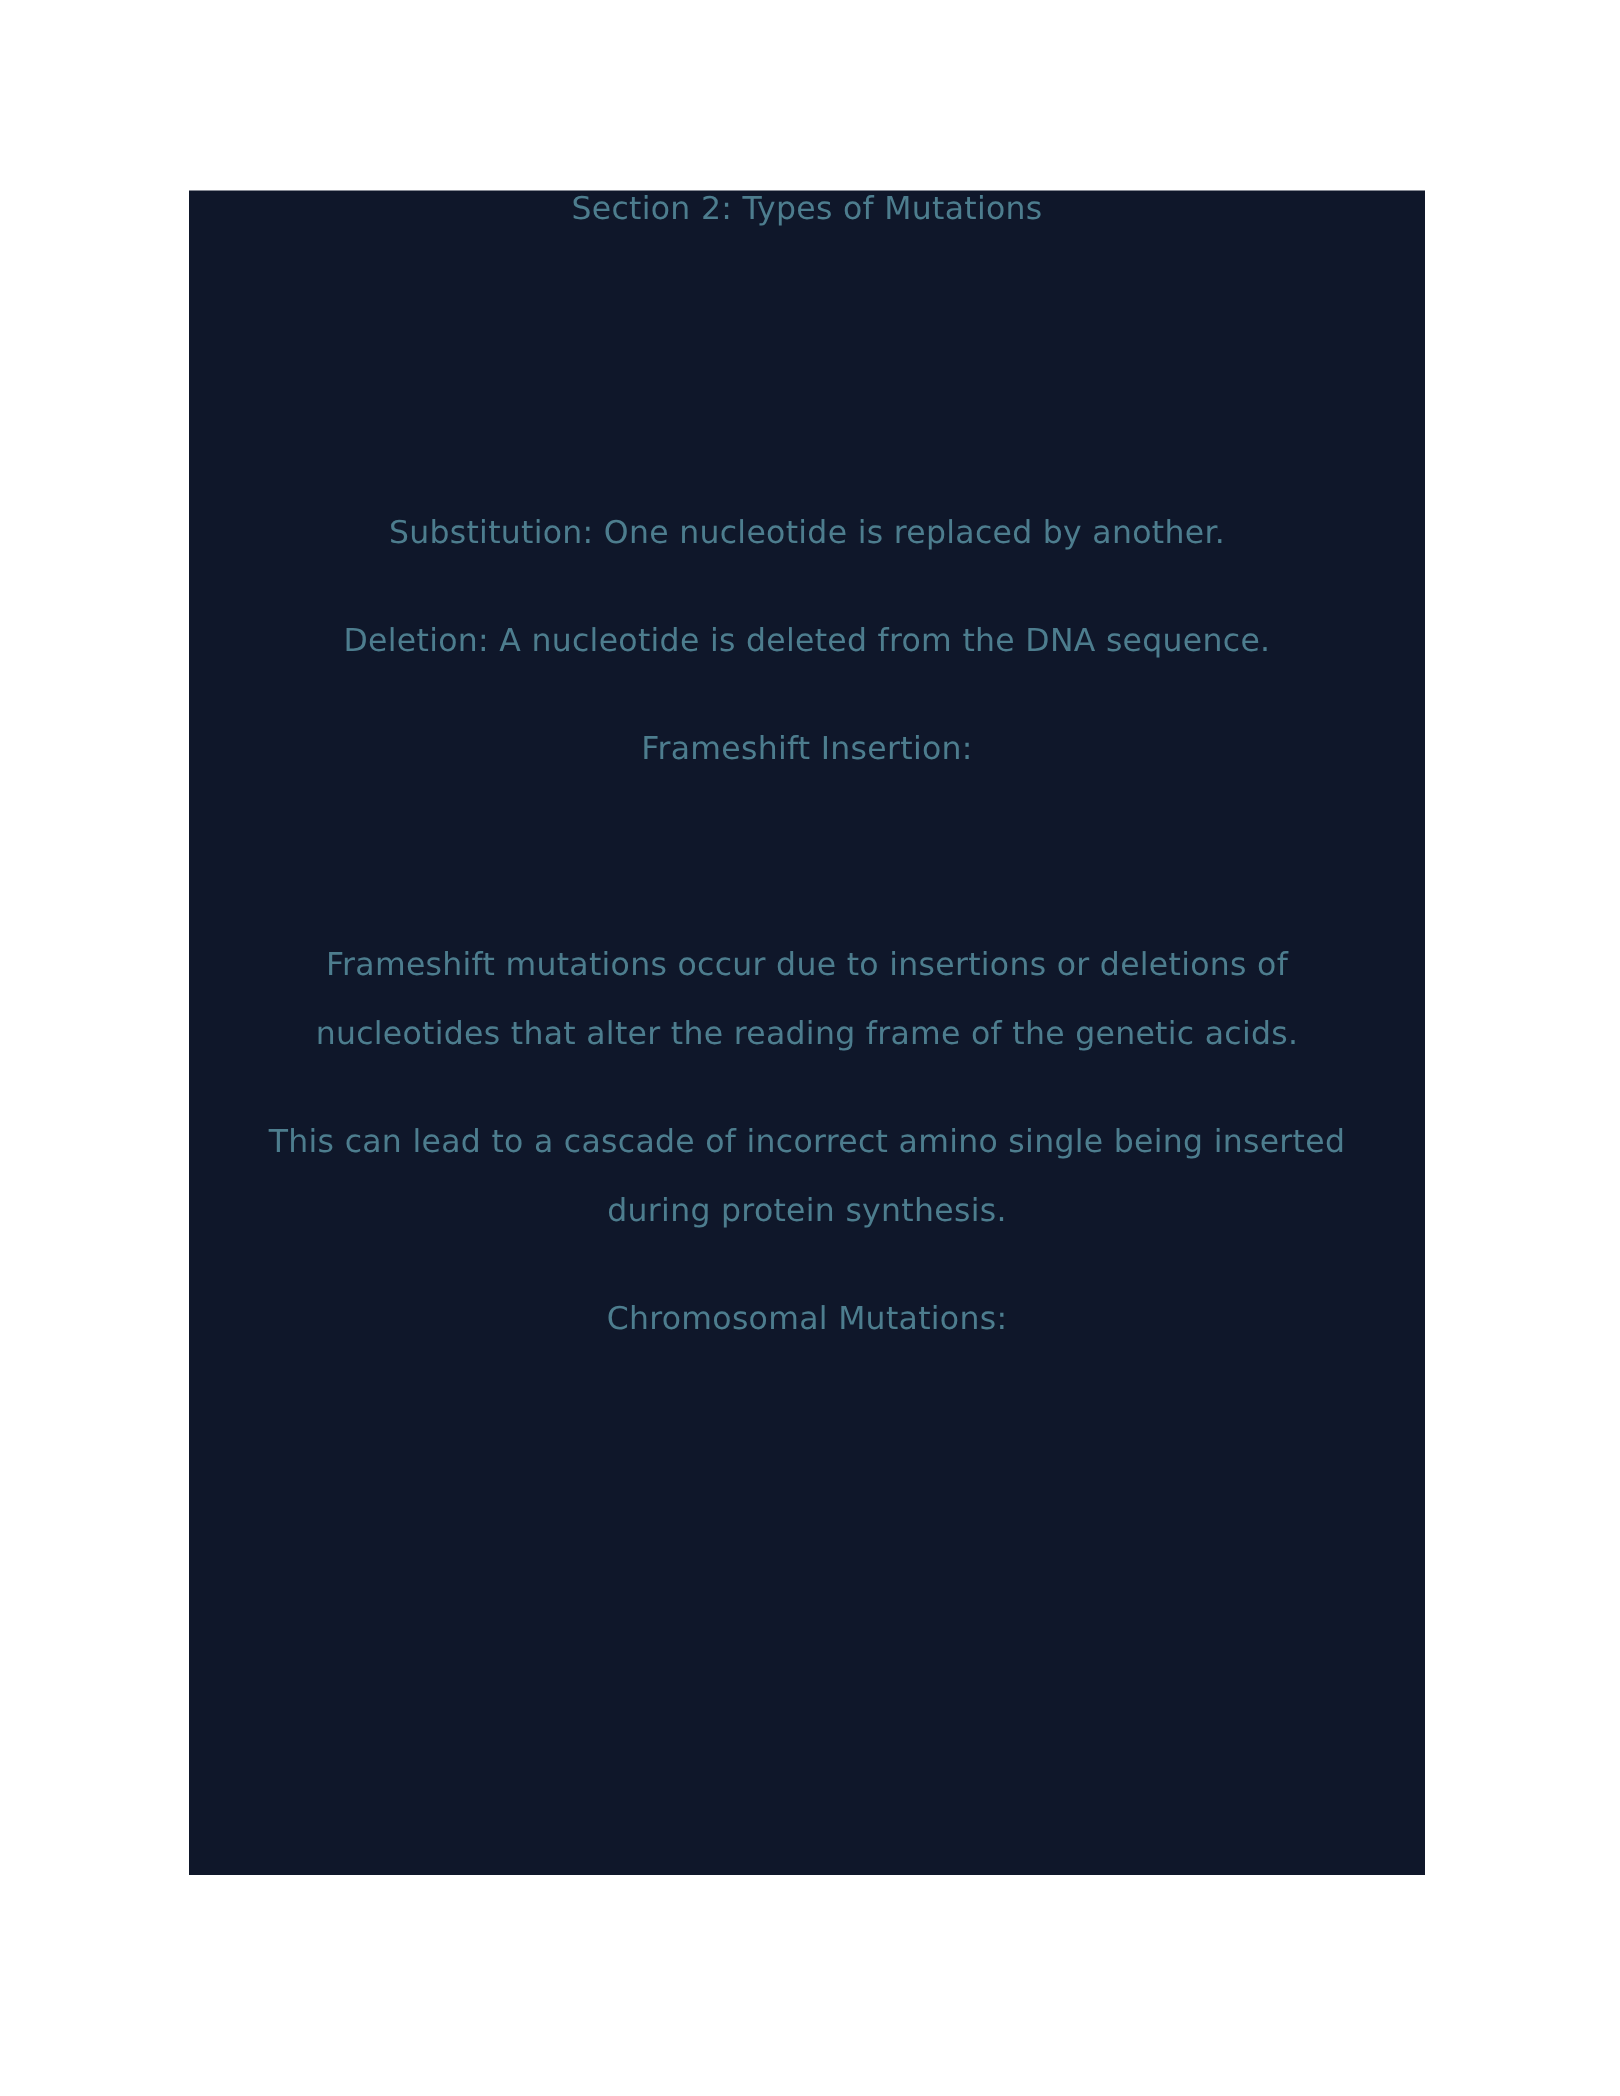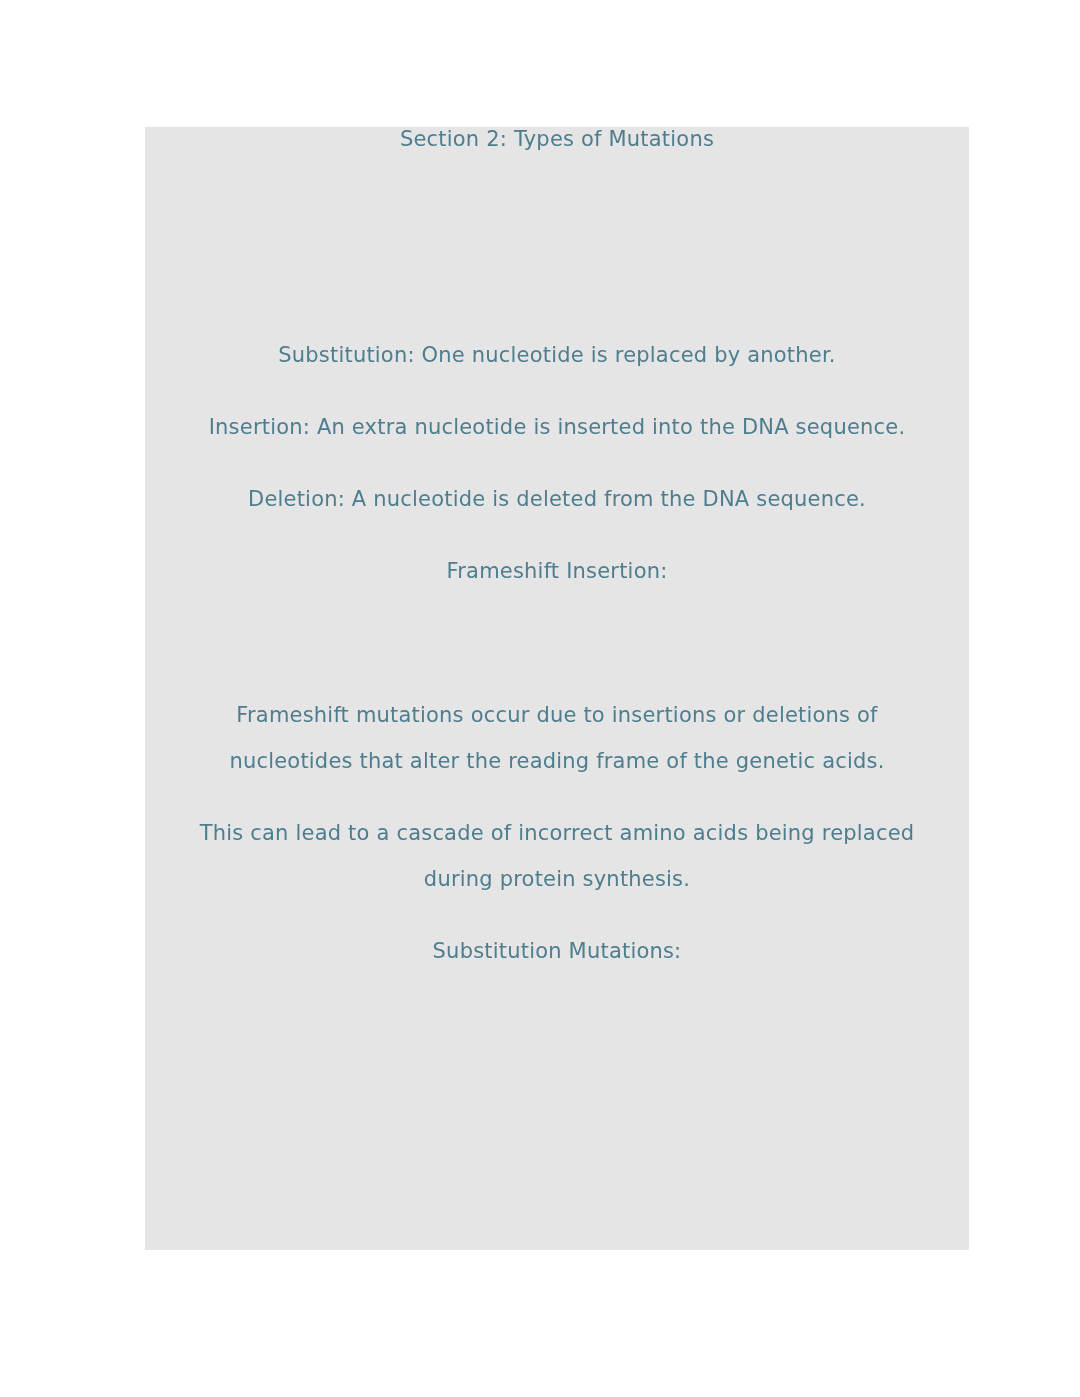--- a/index.html
+++ b/index.html
@@ -12,25 +12,25 @@
   }
   .viewport {
     position: relative;
     width: 1080px;
     height: 1397px;
     overflow: hidden;
     background: #ffffff;
   }
   .sheet {
     position: absolute;
-    left: 145px;
+    left: 126px;
     top: 127px;
     width: 824px;
     height: 1123px;
-    background: #e5e5e5;
+    background: #0f172a;
     overflow: hidden;
   }
   .sheet-content {
     margin-top: -11px;
     padding: 0 10px;
     text-align: center;
   }
   .sheet-content p {
     margin: 0 0 26px 0;
     min-height: 46px;
@@ -45,24 +45,23 @@
 </head>
 <body>
 
 <div class="viewport">
   <div class="sheet">
     <div class="sheet-content">
       <p>Section 2: Types of Mutations</p>
       <p></p>
       <p></p>
       <p>Substitution: One nucleotide is replaced by another.</p>
-      <p>Insertion: An extra nucleotide is inserted into the DNA sequence.</p>
       <p>Deletion: A nucleotide is deleted from the DNA sequence.</p>
       <p>Frameshift Insertion:</p>
       <p></p>
       <p>Frameshift mutations occur due to insertions or deletions of
 nucleotides that alter the reading frame of the genetic acids.</p>
-      <p>This can lead to a cascade of incorrect amino acids being replaced
+      <p>This can lead to a cascade of incorrect amino single being inserted
 during protein synthesis.</p>
-      <p>Substitution Mutations:</p>
+      <p>Chromosomal Mutations:</p>
     </div>
   </div>
 </div>
 
 </body></html>

